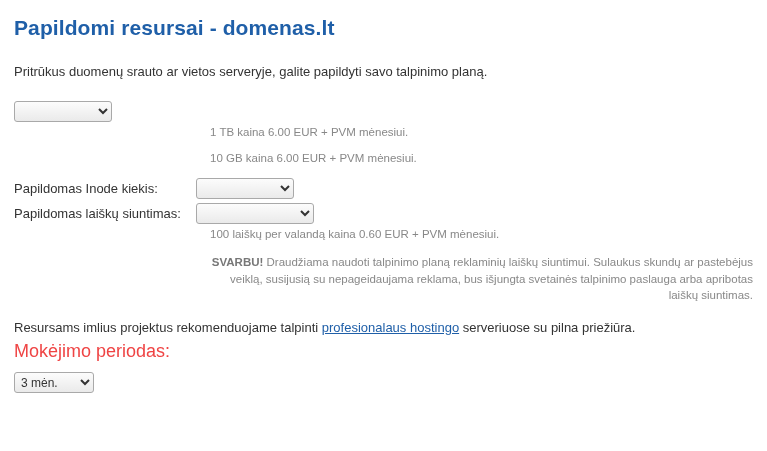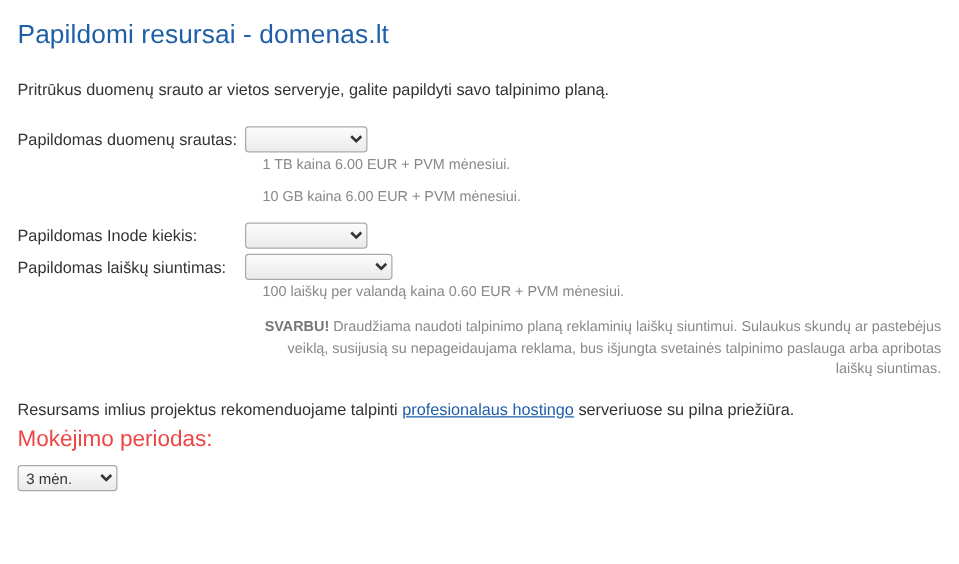--- a/index.html
+++ b/index.html
@@ -15,21 +15,21 @@
     color: #333333;
     overflow: hidden;
   }
   .page {
     padding: 14px 14px 0 14px;
     box-sizing: border-box;
     width: 767px;
   }
   .page-title {
     font-size: 21px;
-    font-weight: normal;
+    font-weight: bold;
     color: #1f5fa8;
     margin: 2px 0 24px 0;
     letter-spacing: 0.1px;
   }
   .intro {
     font-size: 13px;
     color: #333333;
     margin: 0 0 22px 0;
   }
   .field-row {
@@ -105,21 +105,20 @@
 
 <div class="page">
 
   <h1 class="page-title">Papildomi resursai - domenas.lt</h1>
 
   <p class="intro">Pritrūkus duomenų srauto ar vietos serveryje, galite papildyti savo talpinimo planą.</p>
 
   <div>
 
     <div class="field-row">
-      <div class="field-label">Papildomas duomenų srautas:</div>
       <span class="select-wrap">
         <select class="combo w-traffic">
           <option></option>
           <option>1 TB</option>
           <option>2 TB</option>
           <option>3 TB</option>
         </select>
       </span>
     </div>
     <div class="note">1 TB kaina 6.00 EUR + PVM mėnesiui.</div>

